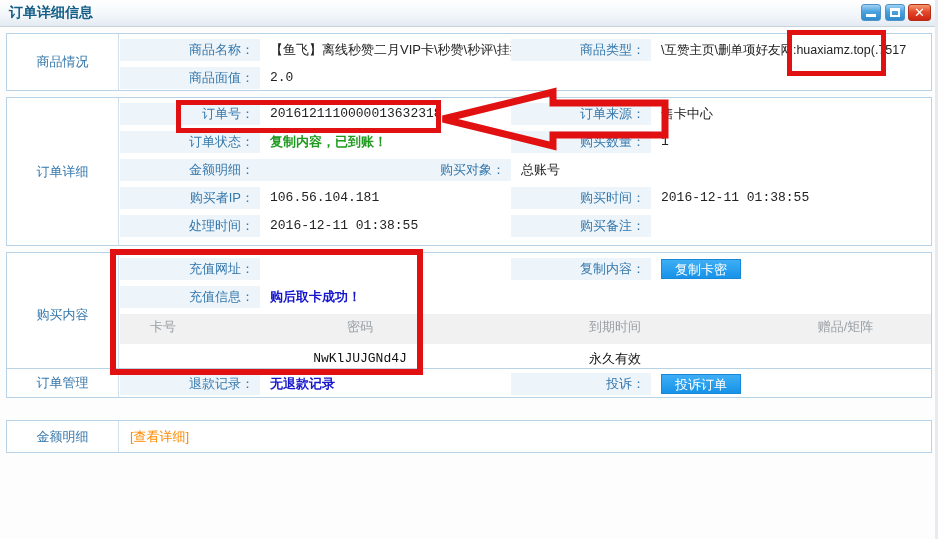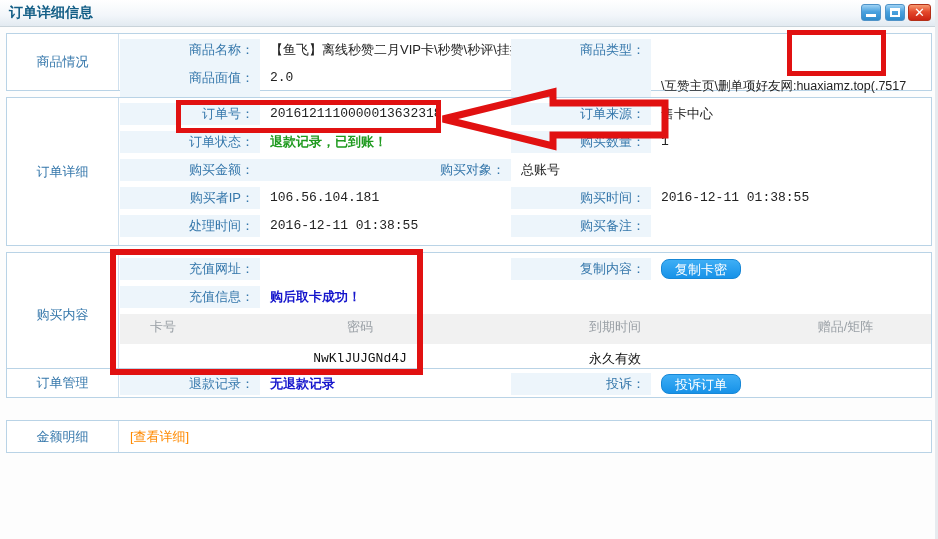--- a/index.html
+++ b/index.html
@@ -27,29 +27,29 @@
   
   .section { position:absolute; left:6px; width:926px; background:#fff; border:1px solid #b9d3e6; }
   .sec-title { position:absolute; left:0; top:0; bottom:0; width:112px; color:#3577ab;
     border-right:1px solid #cfe0ee; display:flex; align-items:center; justify-content:center; }
   .sec-body { position:absolute; left:113px; top:0; right:0; bottom:0; padding-top:5px; }
   .row { display:grid; grid-template-columns:140px 1fr 140px 280px; height:22px; margin-bottom:6px; }
   .lbl { background:#edf5fb; color:#3577ab; text-align:right; line-height:22px; padding-right:6px;
     white-space:nowrap; }
   .lbl.nobg { background:transparent; }
   .val { line-height:22px; padding-left:10px; white-space:nowrap; overflow:hidden; }
-  .val.showover { overflow:visible; font-size:12.5px;margin-top:36px; }
+  .val.showover { overflow:visible; font-size:12.5px; }
   .num { font-family:Liberation Mono, monospace; }
   .green { color:#1f9a1f; font-weight:bold; }
   .blue { color:#1515cc; font-weight:bold; }
   .orange { color:#ff8a00; cursor:pointer; }
 
   .btn { display:inline-block; min-width:80px; height:20px; margin-top:1px; line-height:19px;
     text-align:center; color:#fff; background:linear-gradient(180deg,#3eaef5,#1792e8);
-    border:1px solid #1787d6; border-radius:8px; cursor:pointer; }
+    border:1px solid #1787d6; border-radius:0; cursor:pointer; }
 
   
   .tbl { margin-top:4px; width:100%; }
   .tr { display:flex; }
   .tr.head { background:#f1f1f1; height:30px; color:#9aa0a6; }
   .tr.data { height:30px; color:#111; }
   .tc { line-height:26px; text-align:center; white-space:nowrap; }
   .tr.data .tc { line-height:30px; }
   .tc.c1 { width:130px; text-align:left; padding-left:30px; }
   .tc.c2 { width:220px; }
@@ -102,26 +102,26 @@
   <div class="sec-title">订单详细</div>
   <div class="sec-body">
     <div class="row">
       <div class="lbl">订单号：</div>
       <div class="val num">2016121110000013632318</div>
       <div class="lbl">订单来源：</div>
       <div class="val">售卡中心</div>
     </div>
     <div class="row">
       <div class="lbl">订单状态：</div>
-      <div class="val green">退款记录，已到账！</div>
+      <div class="val green">复制内容，已到账！</div>
       <div class="lbl">购买数量：</div>
       <div class="val num">1</div>
     </div>
     <div class="row">
-      <div class="lbl">购买金额：</div>
+      <div class="lbl">金额明细：</div>
       <div class="lbl">购买对象：</div>
       <div class="val">总账号</div>
     </div>
     <div class="row">
       <div class="lbl">购买者IP：</div>
       <div class="val num">106.56.104.181</div>
       <div class="lbl">购买时间：</div>
       <div class="val num">2016-12-11 01:38:55</div>
     </div>
     <div class="row">

